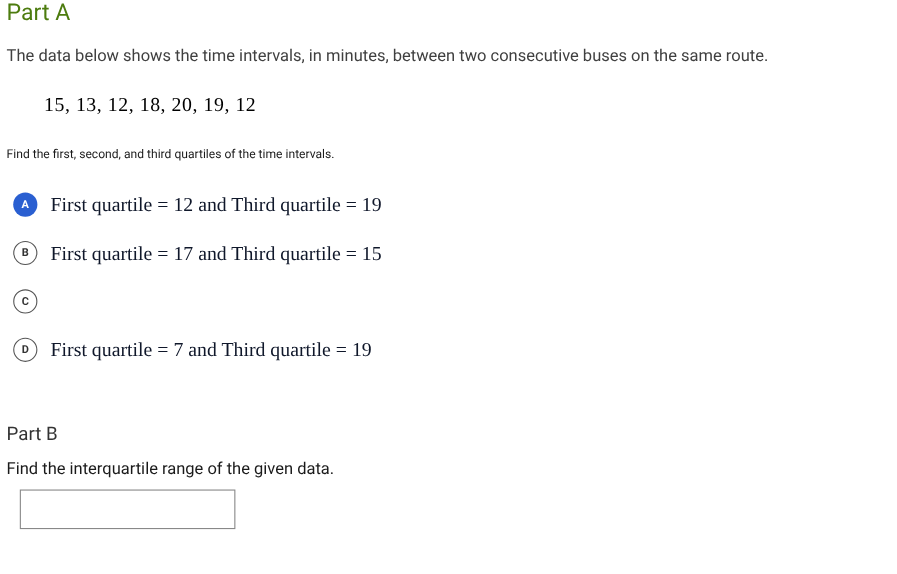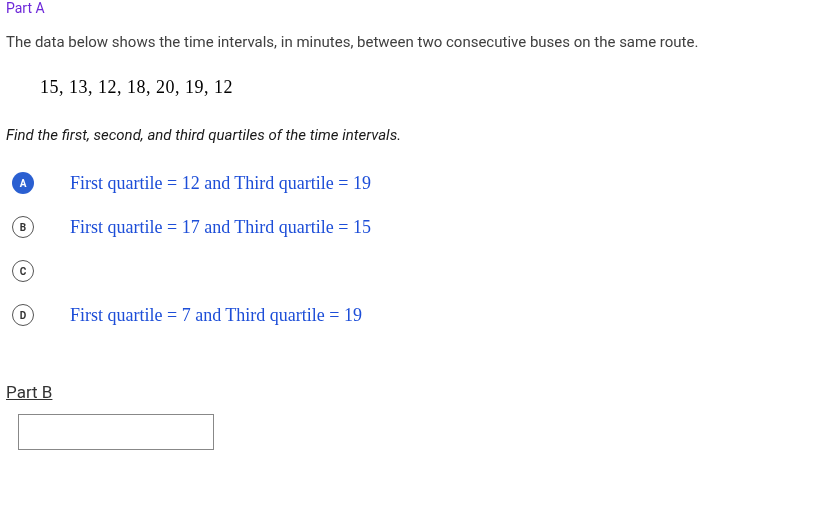--- a/index.html
+++ b/index.html
@@ -9,47 +9,46 @@
     }
     body {
       font-family: -apple-system, BlinkMacSystemFont, "Segoe UI", Roboto, Helvetica, Arial, sans-serif;
       background: #ffffff;
       color: #1a1a1a;
       width: 815px;
       height: 522px;
       padding: 0 6px;
     }
     .part-heading {
-      font-size: 14px;
+      font-size: 21px;
       font-weight: 400;
-      color: #6d28d9;
+      color: #4d7c0f;
       margin-bottom: 16px;
     }
     .part-a-heading {
       margin-top: 0;
     }
     .question-text {
       font-size: 15px;
       color: #404040;
       margin-bottom: 24px;
       line-height: 1.4;
     }
     .data-row {
       font-family: "Times New Roman", Times, serif;
       font-size: 18px;
       color: #000;
       margin-left: 34px;
       margin-bottom: 28px;
       letter-spacing: 0.5px;
     }
     .find-text {
-      font-size: 15px;
+      font-size: 11px;
       color: #1a1a1a;
       margin-bottom: 28px;
-      font-style: italic;
     }
     .options {
       display: flex;
       flex-direction: column;
       gap: 22px;
       margin-bottom: 56px;
       padding-left: 6px;
     }
     .option-row {
       display: flex;
@@ -74,32 +73,30 @@
       border: none;
     }
     .badge-unselected {
       background: #ffffff;
       color: #333;
       border: 1.5px solid #555;
     }
     .option-text {
       font-family: "Times New Roman", Times, serif;
       font-size: 18px;
-      color: #1d4ed8;
-      margin-left: 24px;
+      color: #0f172a;
     }
     .part-b-section {
       margin-top: 30px;
     }
     .part-b-heading {
       font-size: 17px;
       font-weight: 400;
       color: #333;
       margin-bottom: 12px;
-      text-decoration: underline;
     }
     .part-b-question {
       font-size: 15px;
       color: #1a1a1a;
       margin-bottom: 10px;
     }
     .answer-input {
       width: 196px;
       height: 36px;
       border: 1px solid #888;
@@ -132,14 +129,15 @@
     </div>
     <div class="option-row">
       <div class="badge badge-unselected">D</div>
       <span class="option-text">First quartile = 7 and Third quartile = 19</span>
     </div>
   </div>
 </div>
 
 <div class="part-b-section">
   <h2 class="part-b-heading">Part B</h2>
+  <p class="part-b-question">Find the interquartile range of the given data.</p>
   <input type="text" class="answer-input" value="" style="">
 </div>
 
 </body></html>

